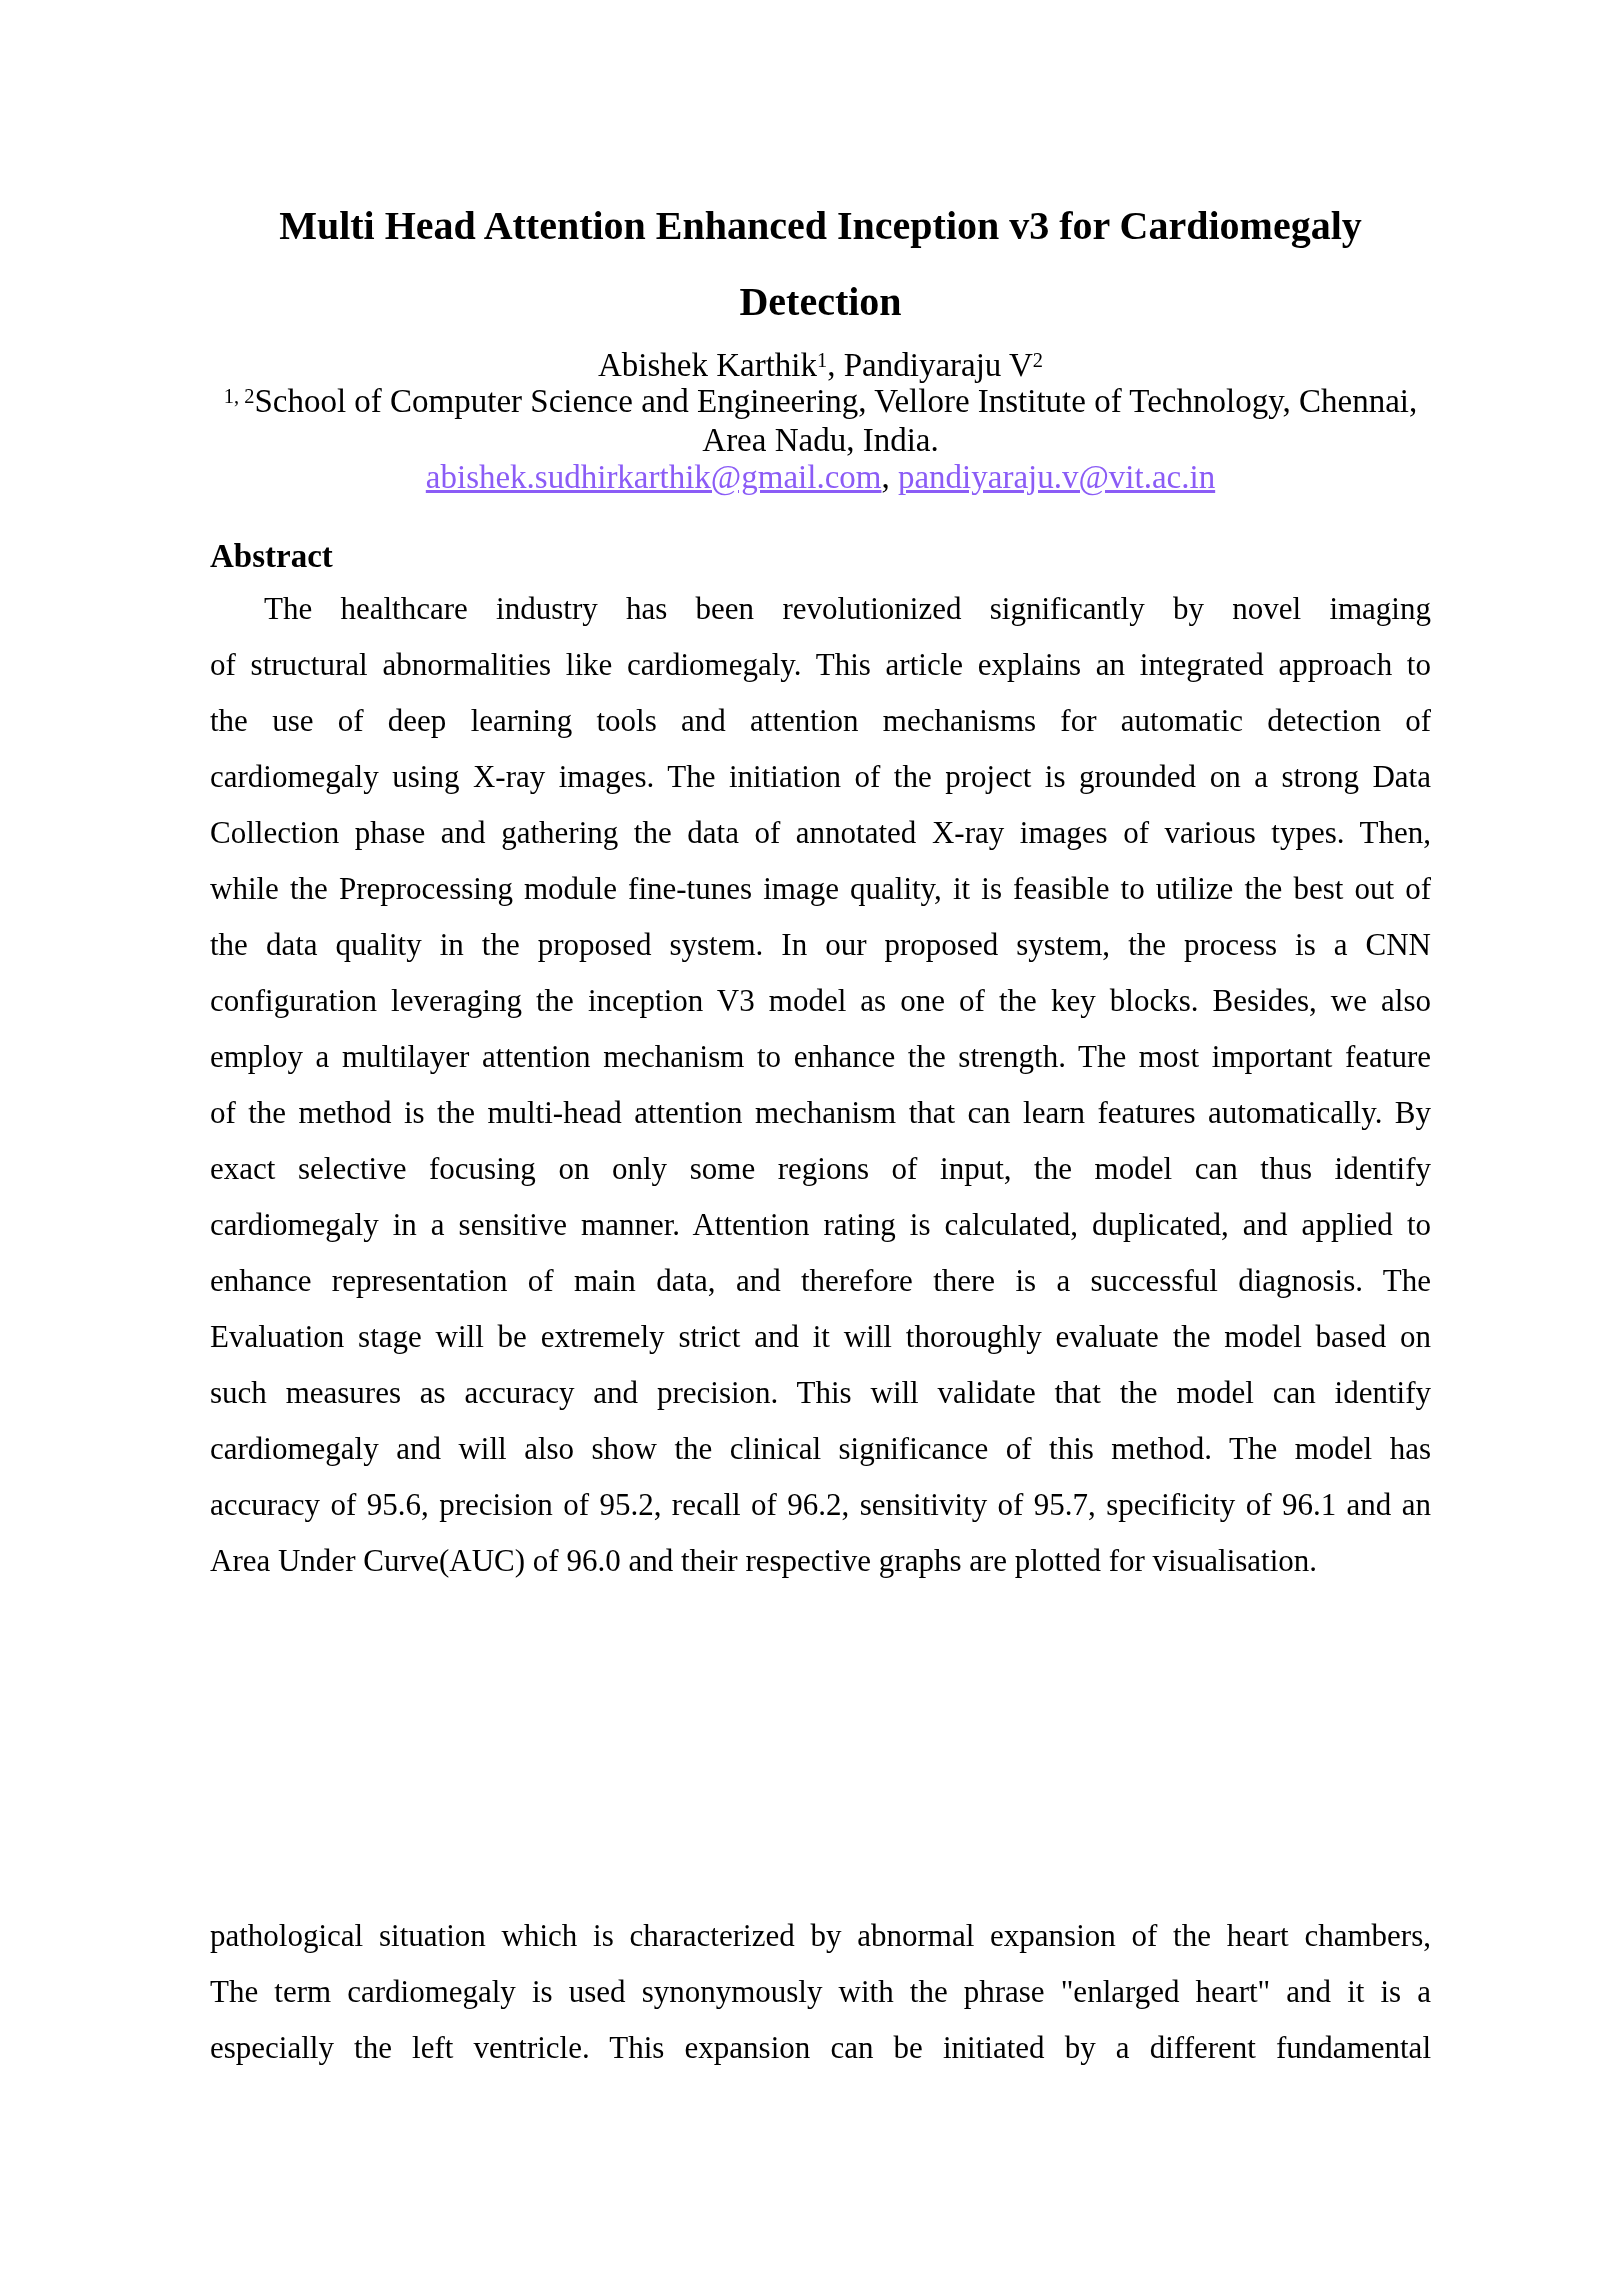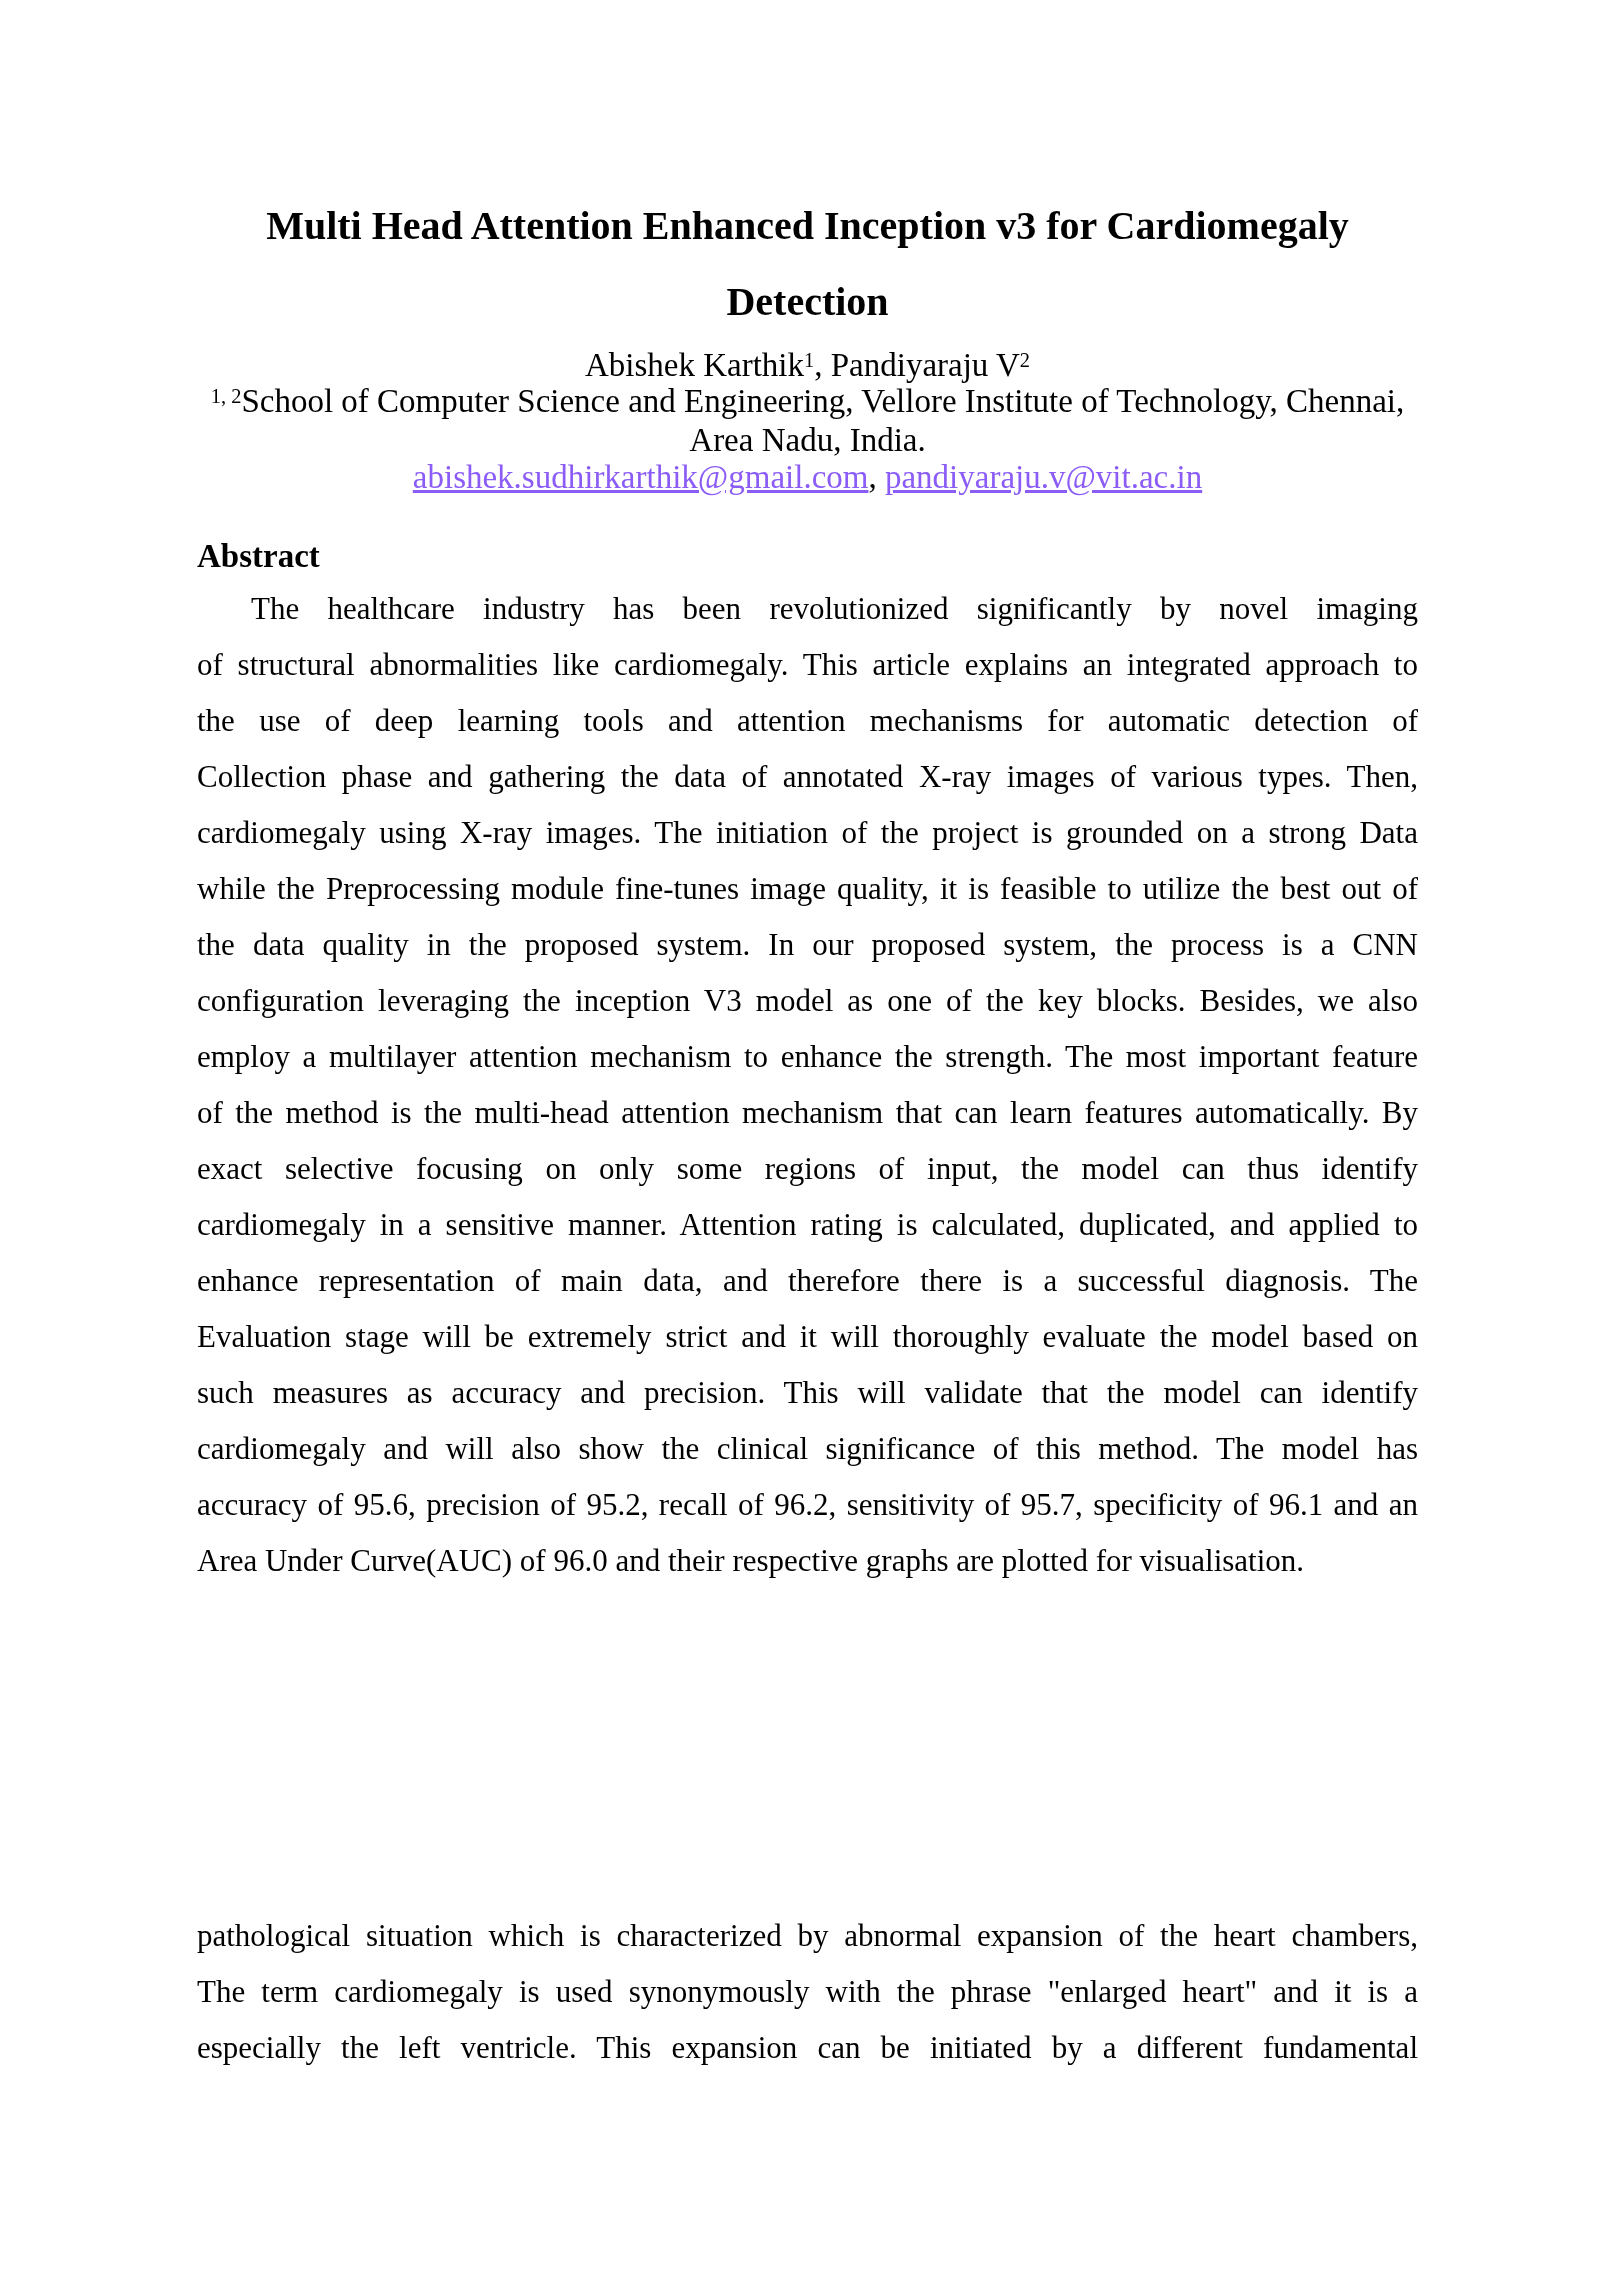--- a/index.html
+++ b/index.html
@@ -4,20 +4,21 @@
 <style>
   html, body { margin: 0; padding: 0; background: #ffffff; }
   .page {
     position: relative;
     width: 1584px;
     height: 2285px;
     background: #ffffff;
     color: #000000;
     font-family: "Liberation Serif", "DejaVu Serif", serif;
     overflow: hidden;
+    margin-left: 13px;
   }
   .abs { position: absolute; left: 197px; width: 1221px; }
   .center { text-align: center; }
   .title-line { font-size: 40px; font-weight: bold; line-height: 1.1; }
   .header-line { font-size: 33px; line-height: 1.15; }
   .heading { font-size: 33px; font-weight: bold; line-height: 1.15; }
   .sup {
     font-size: 0.62em;
     position: relative;
     top: -0.45em;
@@ -55,22 +56,22 @@
   <div class="abs center header-line" style="top:459px;">
     <a class="email">abishek.sudhirkarthik@gmail.com</a><span>, </span><a class="email">pandiyaraju.v@vit.ac.in</a>
   </div>
 
   <div class="abs heading" style="top:538px;">Abstract</div>
 
   <div class="abs lines" style="top:581px;">
       <div class="jline first-indent">The healthcare industry has been revolutionized significantly by novel imaging</div>
       <div class="jline">of structural abnormalities like cardiomegaly. This article explains an integrated approach to</div>
       <div class="jline">the use of deep learning tools and attention mechanisms for automatic detection of</div>
+      <div class="jline">cardiomegaly using X-ray images. The initiation of the project is grounded on a strong Data</div>
       <div class="jline">Collection phase and gathering the data of annotated X-ray images of various types. Then,</div>
-      <div class="jline">cardiomegaly using X-ray images. The initiation of the project is grounded on a strong Data</div>
       <div class="jline">while the Preprocessing module fine-tunes image quality, it is feasible to utilize the best out of</div>
       <div class="jline">the data quality in the proposed system. In our proposed system, the process is a CNN</div>
       <div class="jline">configuration leveraging the inception V3 model as one of the key blocks. Besides, we also</div>
       <div class="jline">employ a multilayer attention mechanism to enhance the strength. The most important feature</div>
       <div class="jline">of the method is the multi-head attention mechanism that can learn features automatically. By</div>
       <div class="jline">exact selective focusing on only some regions of input, the model can thus identify</div>
       <div class="jline">cardiomegaly in a sensitive manner. Attention rating is calculated, duplicated, and applied to</div>
       <div class="jline">enhance representation of main data, and therefore there is a successful diagnosis. The</div>
       <div class="jline">Evaluation stage will be extremely strict and it will thoroughly evaluate the model based on</div>
       <div class="jline">such measures as accuracy and precision. This will validate that the model can identify</div>

